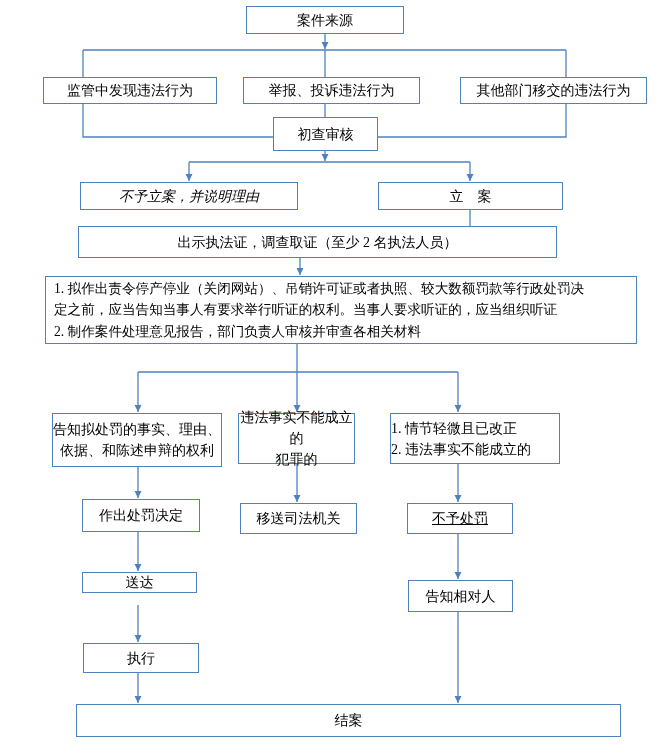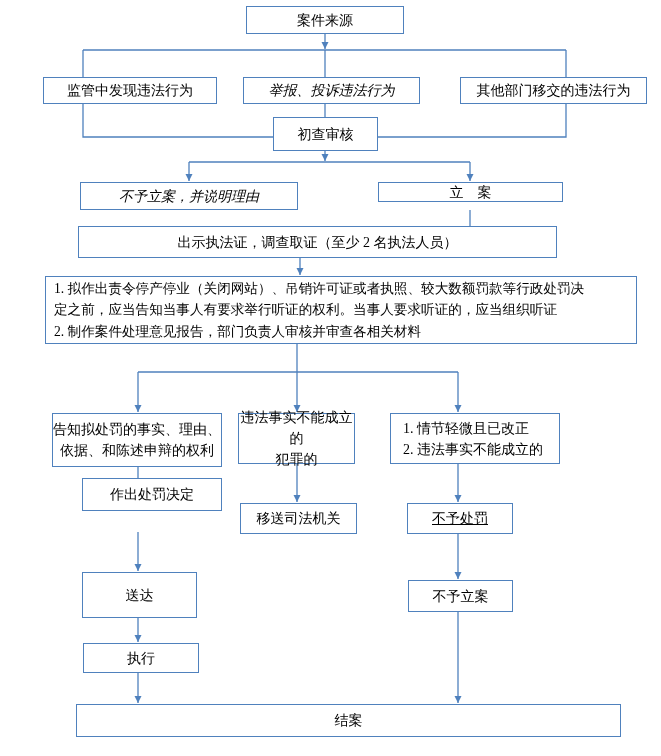--- a/index.html
+++ b/index.html
@@ -44,21 +44,21 @@
   }
   .node.align-left{
     justify-content:flex-start;
     text-align:left;
   }
   .node.bigtext{
     font-size:13.6px;
     line-height:21.5px;
     padding:2px 8px;
   }
-  .node.pad-left{padding-left:12px;}
+  .node.pad-left{}
 </style>
 </head>
 <body>
 
 <div class="stage">
 
   <svg class="connectors" viewBox="0 0 661 756" xmlns="http://www.w3.org/2000/svg">
     <defs>
       <marker id="arrow" markerWidth="9" markerHeight="9" refX="7" refY="3.5" orient="auto" markerUnits="userSpaceOnUse">
         <path d="M0,0 L7,3.5 L0,7 Z" fill="#4f81bd"></path>
@@ -98,52 +98,52 @@
     <line x1="458" y1="534" x2="458" y2="579" marker-end="url(#arrow)"></line>
     <line x1="138" y1="605" x2="138" y2="642" marker-end="url(#arrow)"></line>
     <line x1="138" y1="673" x2="138" y2="703" marker-end="url(#arrow)"></line>
     <line x1="458" y1="612" x2="458" y2="703" marker-end="url(#arrow)"></line>
   </svg>
 
   <div class="node" style="left:246px;top:6px;width:158px;height:28px;">案件来源</div>
 
   <div class="node" style="left:43px;top:77px;width:174px;height:27px;text-align:center;">监管中发现违法行为</div>
 
-  <div class="node" style="left:243px;top:77px;width:177px;height:27px;font-style:italic;">举报、投诉违法行为</div>
+  <div class="node" style="left:243px;top:77px;width:177px;height:27px;">举报、投诉违法行为</div>
 
   <div class="node" style="left:460px;top:77px;width:187px;height:27px;">其他部门移交的违法行为</div>
 
   <div class="node" style="left:273px;top:117px;width:105px;height:34px;">初查审核</div>
 
   <div class="node" style="left:80px;top:182px;width:218px;height:28px;font-style:italic;">不予立案，并说明理由</div>
 
-  <div class="node" style="left:378px;top:182px;width:185px;height:20px;">立　案</div>
+  <div class="node" style="left:378px;top:182px;width:185px;height:28px;">立　案</div>
 
   <div class="node" style="left:78px;top:226px;width:479px;height:32px;">出示执法证，调查取证（至少 2 名执法人员）</div>
 
   <div class="node bigtext align-left" style="left:45px;top:276px;width:592px;height:68px;">1. 拟作出责令停产停业（关闭网站）、吊销许可证或者执照、较大数额罚款等行政处罚决
 定之前，应当告知当事人有要求举行听证的权利。当事人要求听证的，应当组织听证
 2. 制作案件处理意见报告，部门负责人审核并审查各相关材料</div>
 
   <div class="node" style="left:52px;top:413px;width:170px;height:54px;">告知拟处罚的事实、理由、
 依据、和陈述申辩的权利</div>
 
   <div class="node" style="left:238px;top:413px;width:117px;height:51px;">违法事实不能成立的
 犯罪的</div>
 
   <div class="node align-left pad-left" style="left:390px;top:413px;width:170px;height:51px;">1. 情节轻微且已改正
 2. 违法事实不能成立的</div>
 
-  <div class="node" style="left:82px;top:478px;width:140px;height:33px;">作出处罚决定</div>
+  <div class="node" style="left:82px;top:499px;width:118px;height:33px;">作出处罚决定</div>
 
   <div class="node" style="left:240px;top:503px;width:117px;height:31px;">移送司法机关</div>
 
   <div class="node" style="left:407px;top:503px;width:106px;height:31px;text-decoration:underline;">不予处罚</div>
 
-  <div class="node" style="left:82px;top:572px;width:115px;height:46px;">送达</div>
+  <div class="node" style="left:82px;top:572px;width:115px;height:21px;">送达</div>
 
-  <div class="node" style="left:408px;top:580px;width:105px;height:32px;">不予立案</div>
+  <div class="node" style="left:408px;top:580px;width:105px;height:32px;">告知相对人</div>
 
   <div class="node" style="left:83px;top:643px;width:116px;height:30px;">执行</div>
 
   <div class="node" style="left:76px;top:704px;width:545px;height:33px;">结案</div>
 
 </div>
 
 </body></html>

